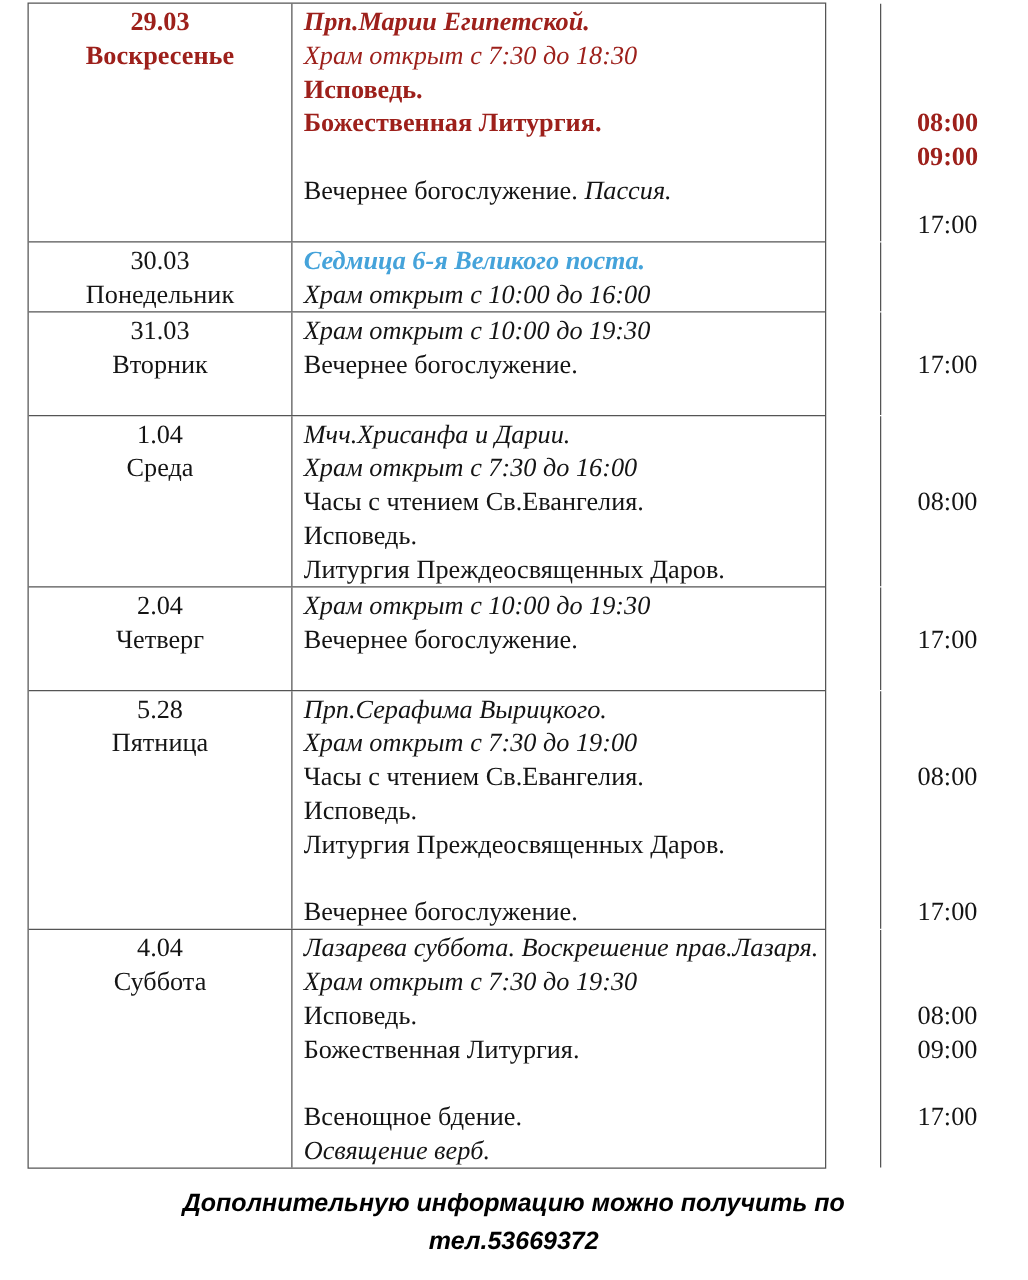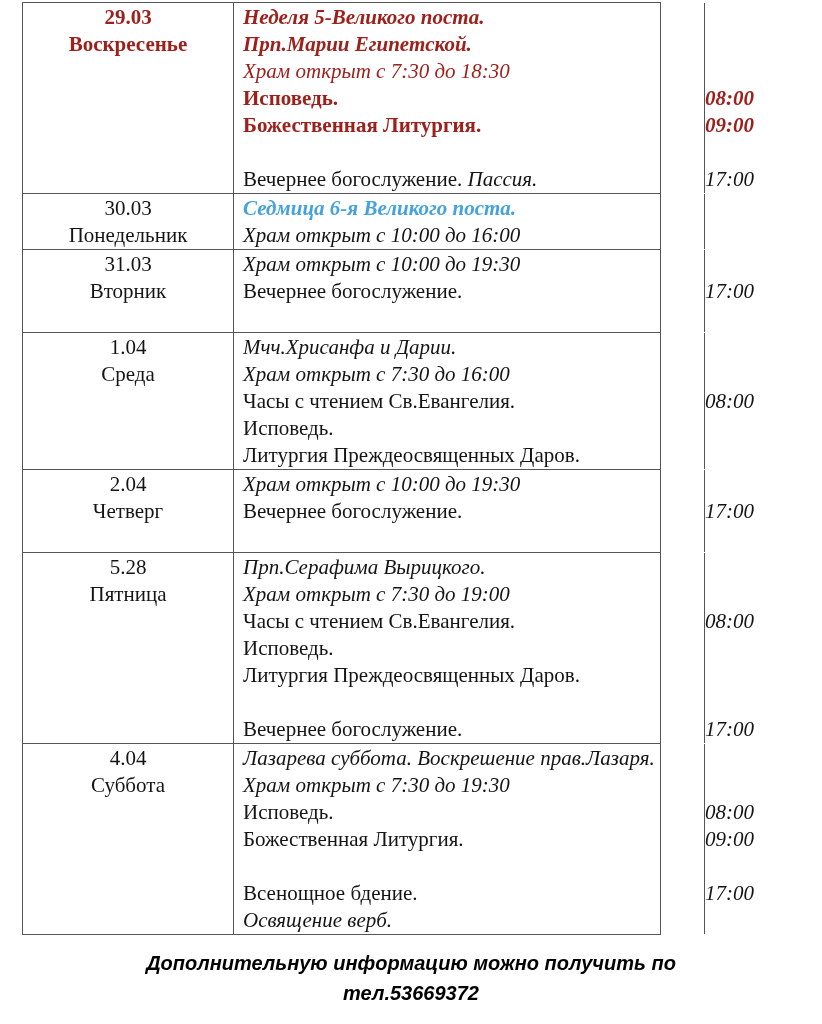--- a/index.html
+++ b/index.html
@@ -19,21 +19,21 @@
   .row{
     display:grid;
     grid-template-columns:211px 471px 106px;
     border-bottom:1px solid var(--border);
   }
   .row:last-child{border-bottom:none;}
   .cell{padding-top:1px;font-size:21px;}
   .line{line-height:27px;height:27px;white-space:nowrap;overflow:visible;}
   .date-cell{text-align:center;border-right:1px solid var(--border);}
   .desc-cell{padding-left:9px;border-right:1px solid var(--border);}
-  .time-cell{text-align:left;font-style:italic;}
+  .time-cell{text-align:center;}
 
   
   .date-red{font-weight:bold;color:var(--red);}
   .date-black{color:var(--ink);}
   .feast-red{font-weight:bold;font-style:italic;color:var(--red);}
   .hours-red{font-style:italic;color:var(--red);}
   .service-bold-red{font-weight:bold;color:var(--red);}
   .feast-blue{font-weight:bold;font-style:italic;color:var(--blue);}
   .feast-black{font-weight:normal;font-style:italic;color:var(--ink);}
   .hours-black{font-style:italic;color:var(--ink);}
@@ -52,21 +52,20 @@
 </head>
 <body>
 
 <div class="schedule-table">
     <div class="row">
       <div class="cell date-cell">
         <div class="line date-red">29.03</div>
         <div class="line date-red">Воскресенье</div>
       </div>
       <div class="cell desc-cell">
-        <div class="line"><span class="feast-red">Неделя 5-Великого поста.</span></div>
         <div class="line"><span class="feast-red">Прп.Марии Египетской.</span></div>
         <div class="line"><span class="hours-red">Храм открыт с 7:30 до 18:30</span></div>
         <div class="line"><span class="service-bold-red">Исповедь.</span></div>
         <div class="line"><span class="service-bold-red">Божественная Литургия.</span></div>
         <div class="line">&nbsp;</div>
         <div class="line"><span class="service">Вечернее богослужение. </span><span class="feast-black">Пассия.</span></div>
       </div>
       <div class="cell time-cell">
         <div class="line ">&nbsp;</div>
         <div class="line ">&nbsp;</div>

